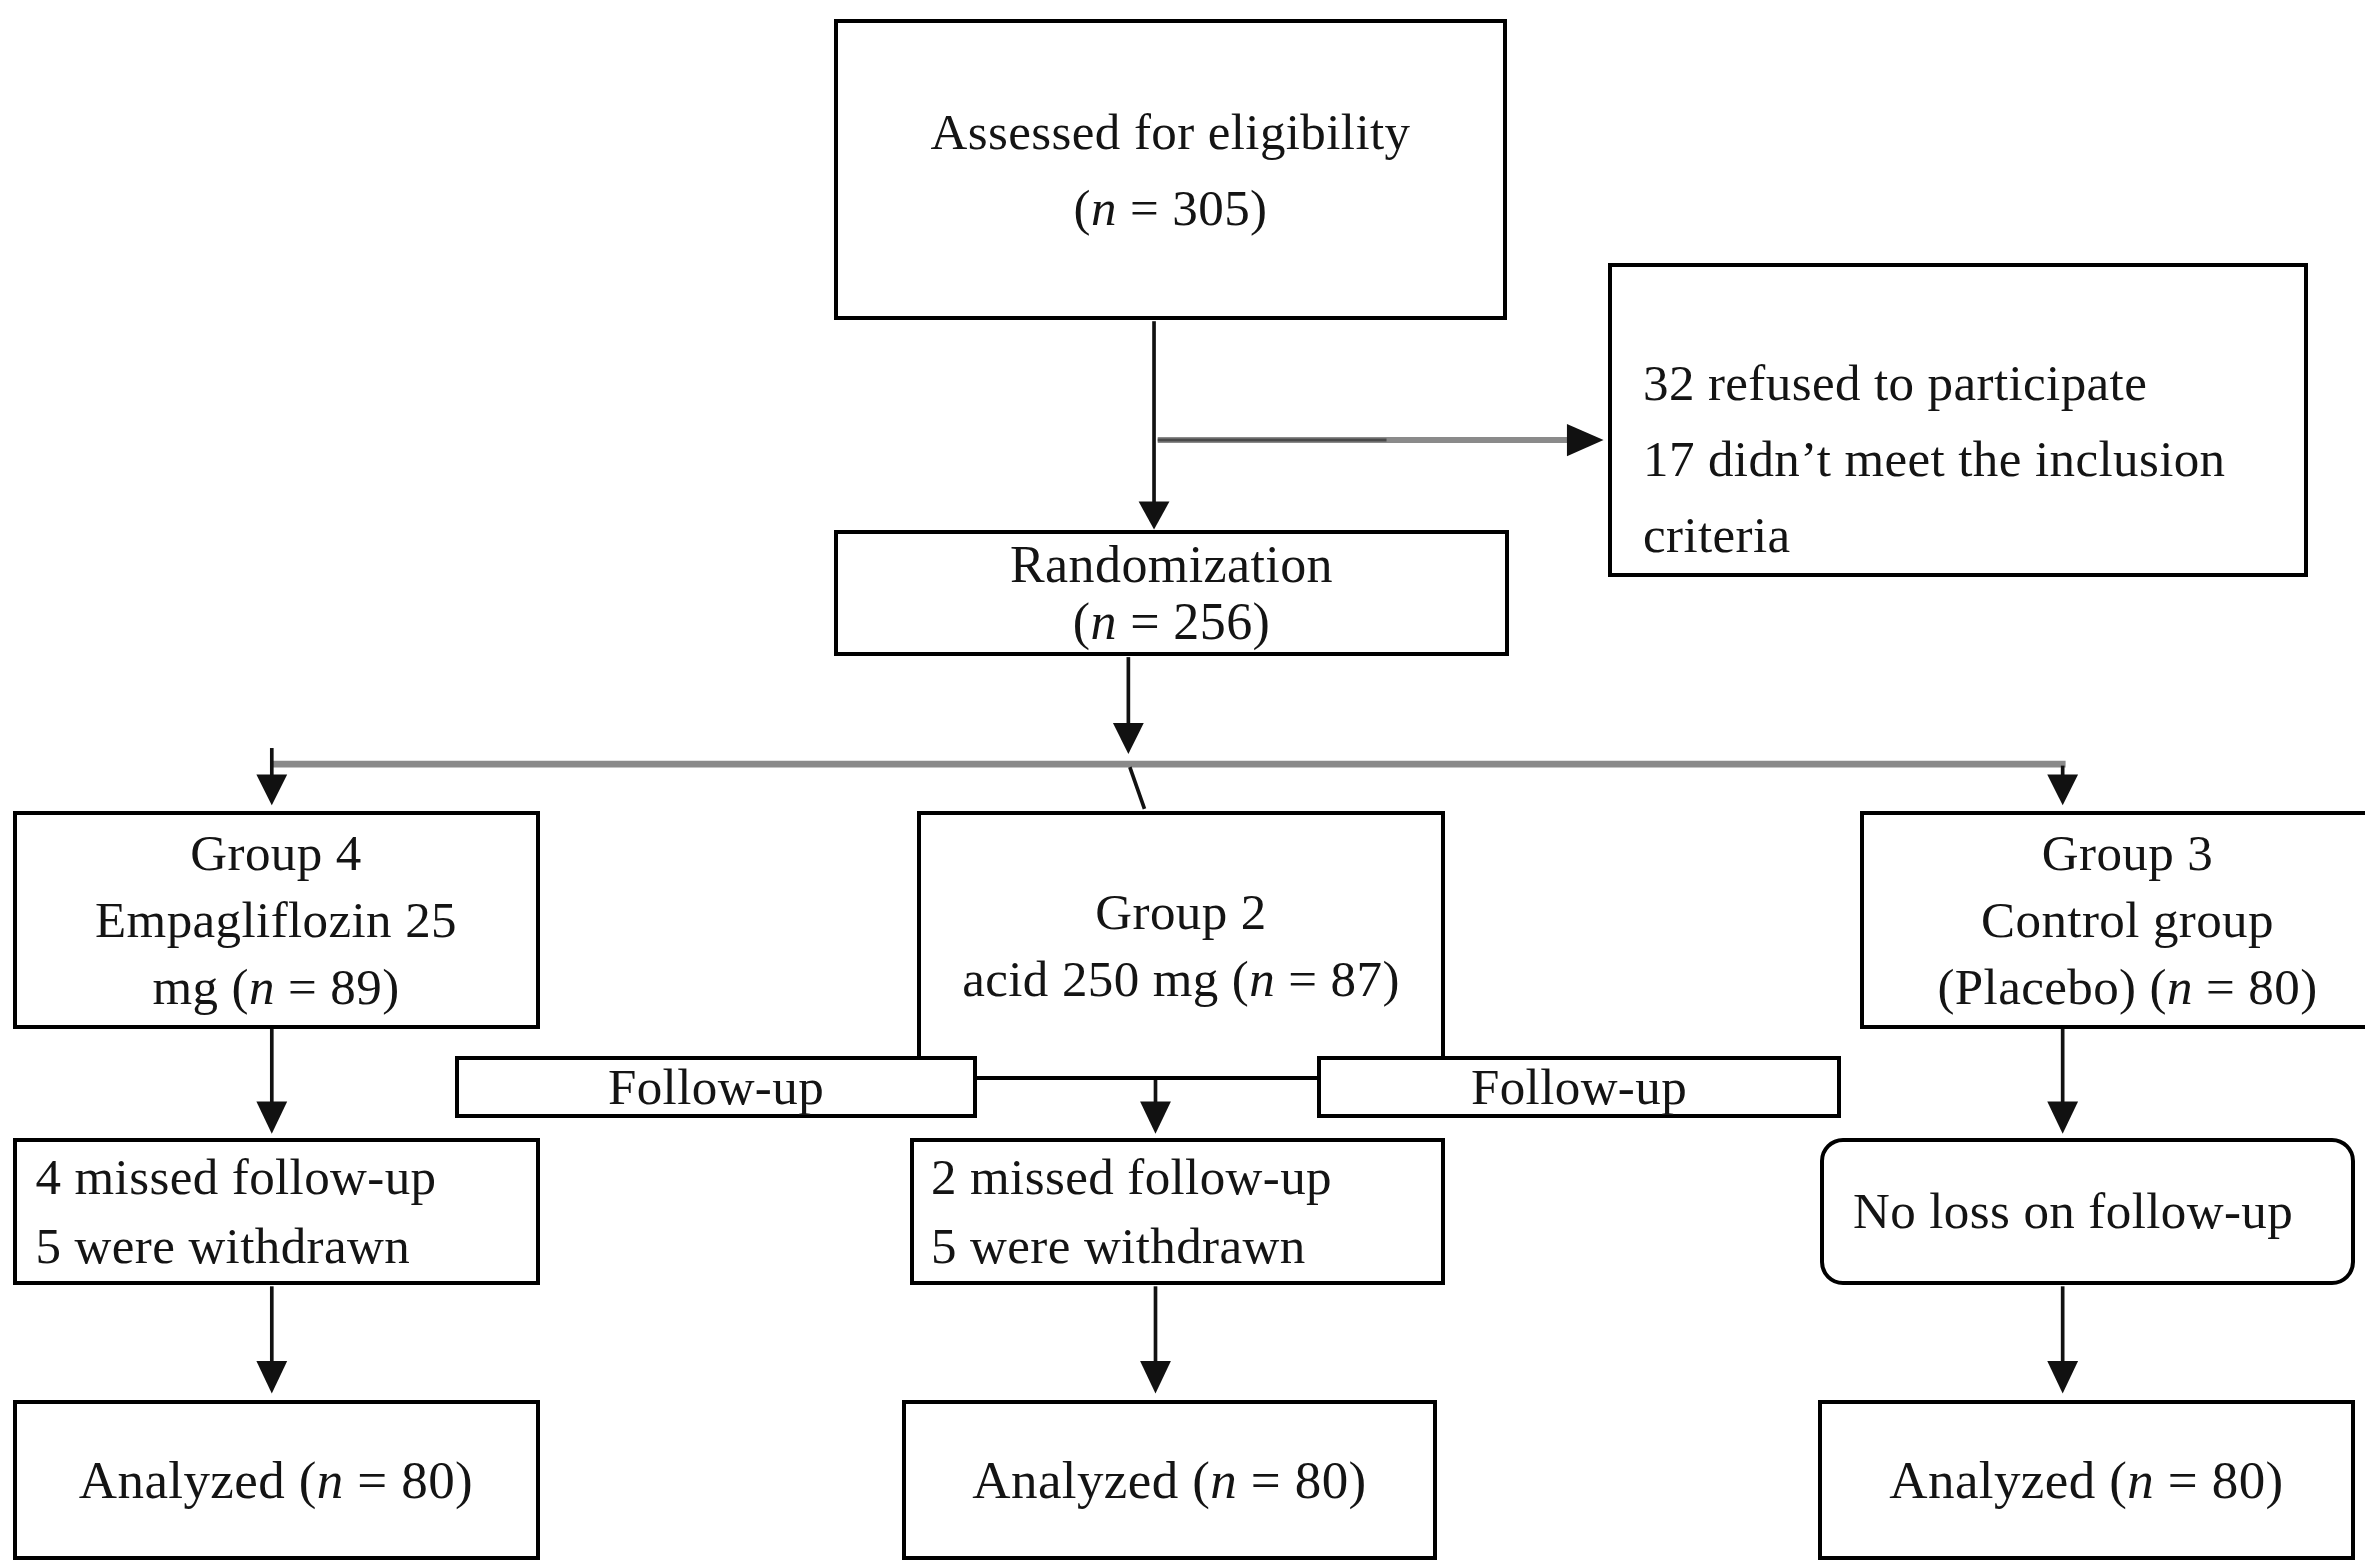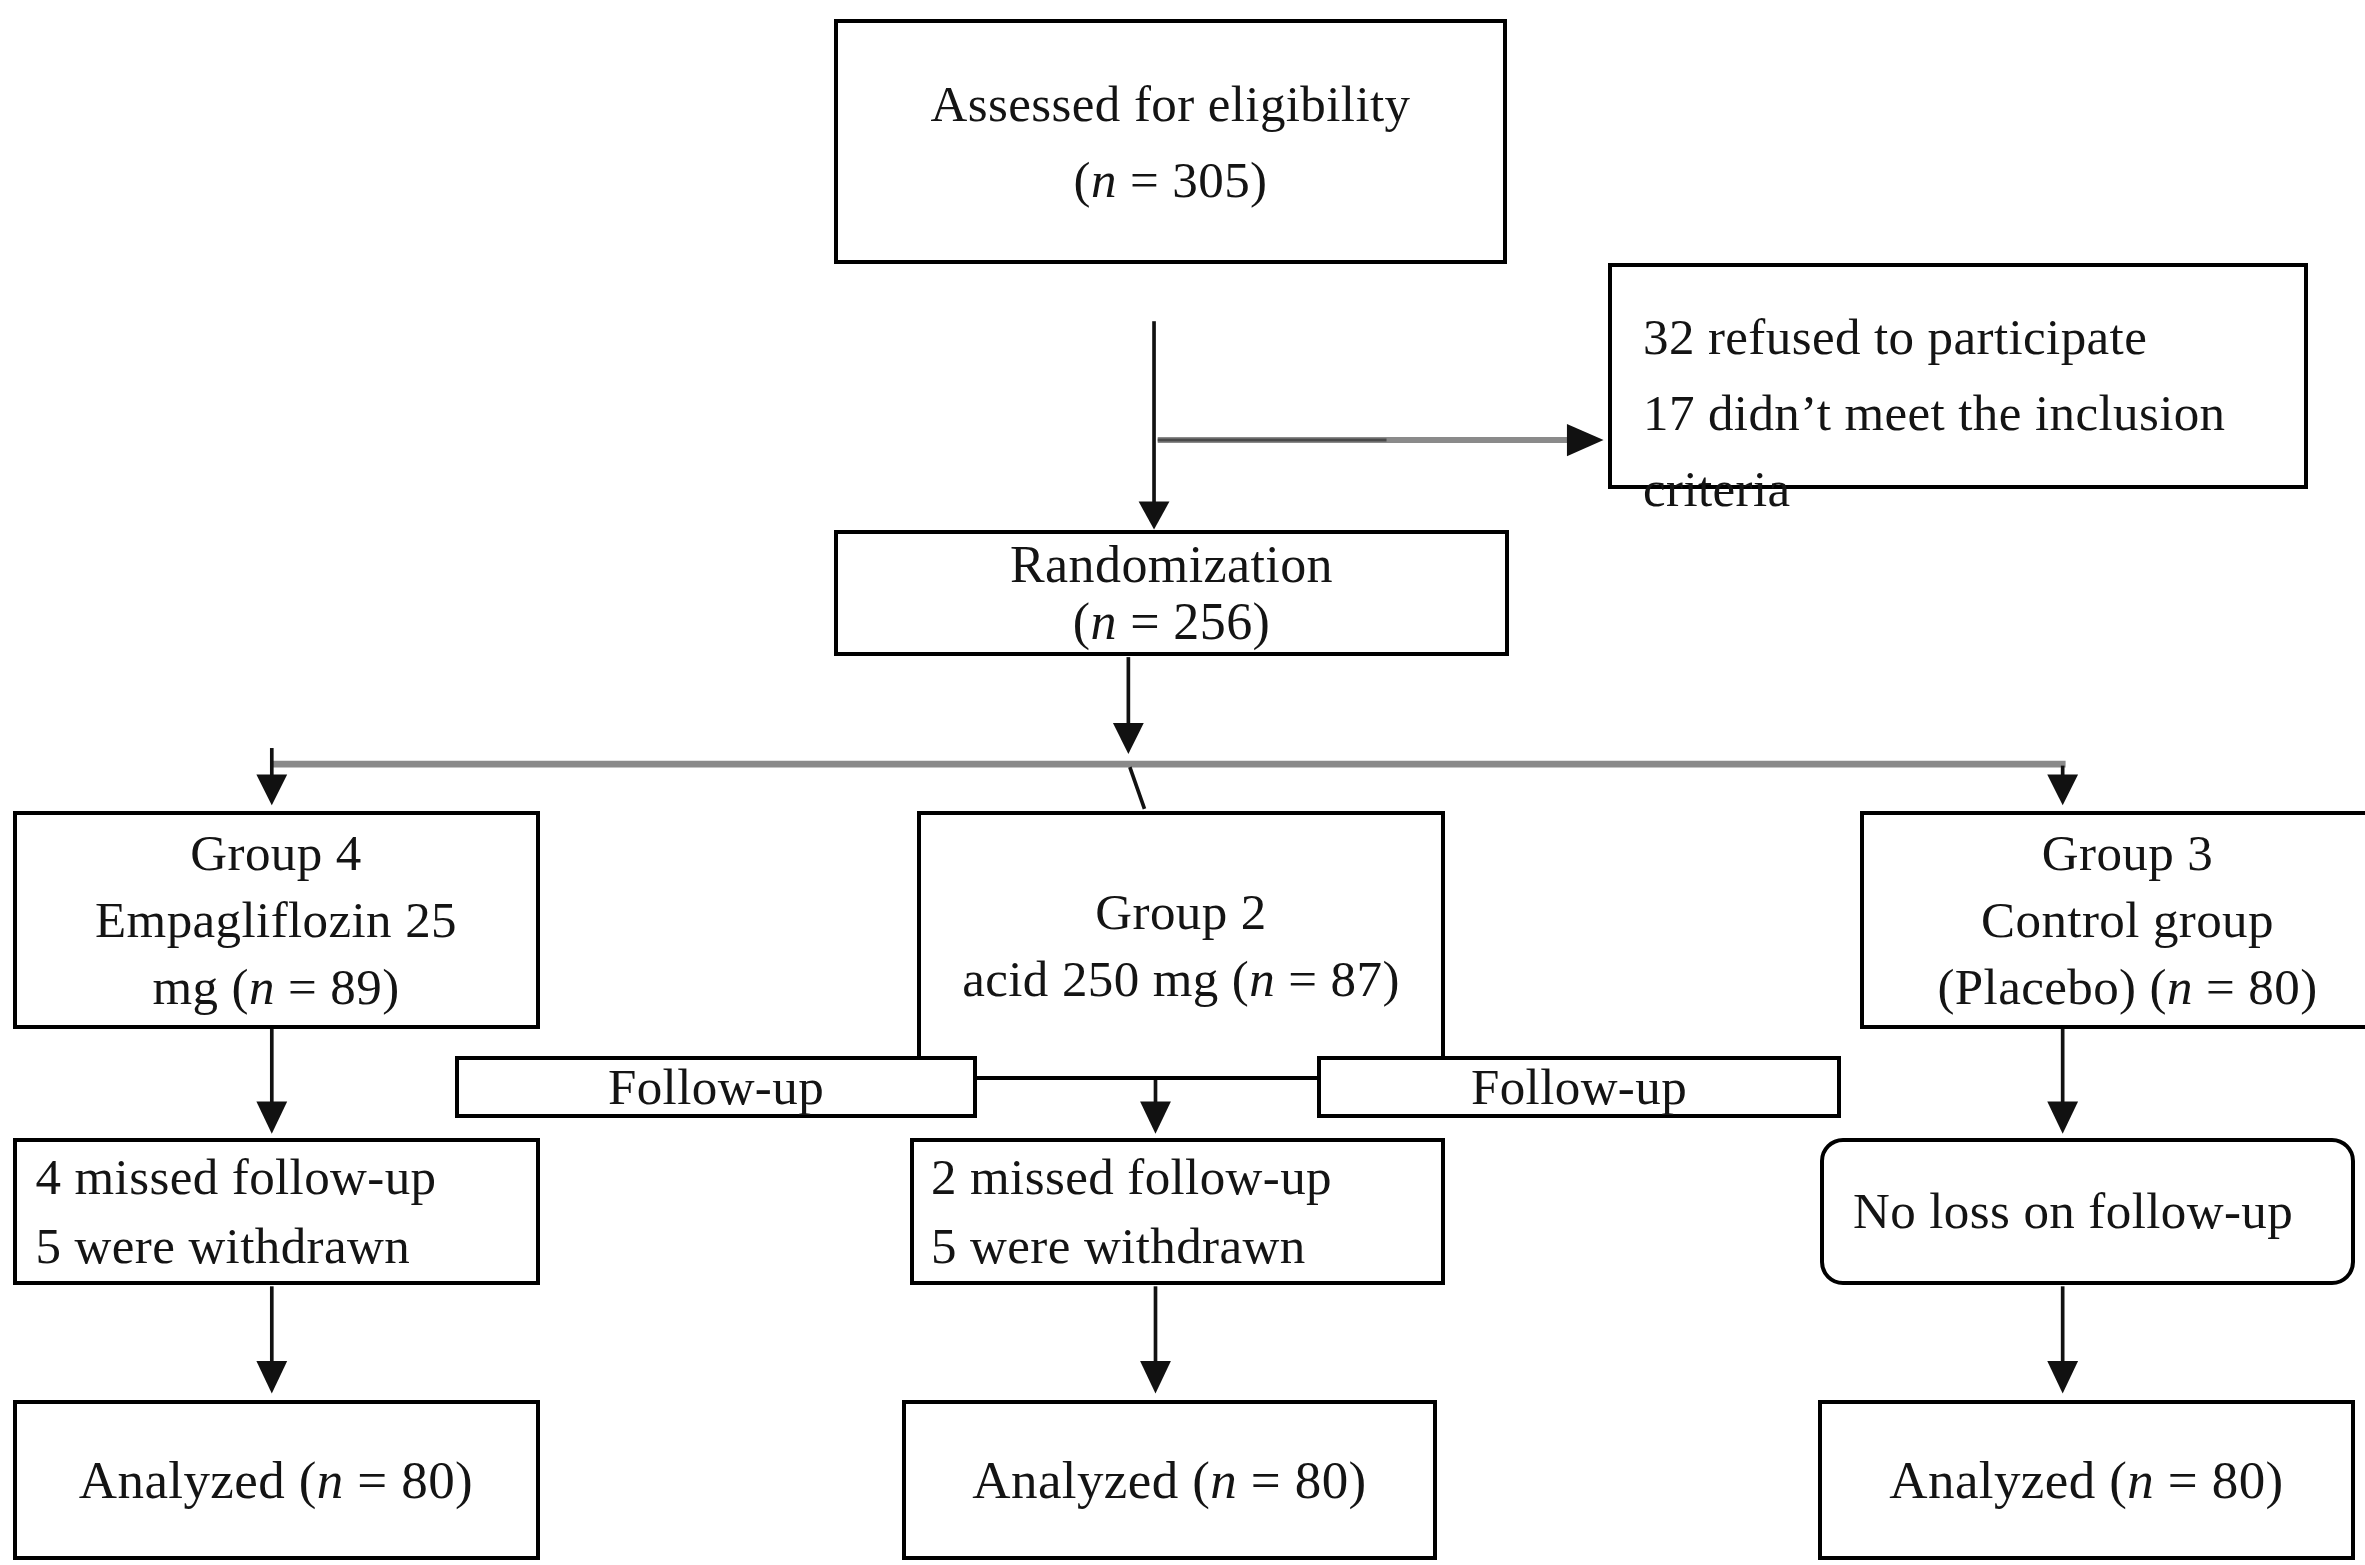--- a/index.html
+++ b/index.html
@@ -23,22 +23,22 @@
     text-align:center;
     font-size:51px;
     line-height:69px;
     letter-spacing:0.4px;
   }
   .box .ln{display:block;white-space:nowrap;}
   .left-align{align-items:flex-start;text-align:left;}
   i{font-style:italic;}
 
   
-  #assessed      {left:834px;top:19px;  width:673px;height:245px;line-height:76px;}
-  #excluded      {left:1608px;top:263px; width:700px;height:226px;line-height:76px;justify-content:flex-start;padding:32px 2px 0 31px;}
+  #assessed      {left:834px;top:19px;  width:673px;height:301px;line-height:76px;}
+  #excluded      {left:1608px;top:263px; width:700px;height:314px;line-height:76px;justify-content:flex-end;padding:32px 2px 0 31px;}
   #randomization {left:834px;top:530px; width:675px;height:126px;font-size:52px;line-height:57px;}
   #group1        {left:12.5px;  top:811px;width:527px;height:218px;line-height:67px;}
   #group2        {left:917px;top:811px;width:528px;height:269px;line-height:67px;}
   #group3        {left:1820px;top:811px;width:535px;height:218px;line-height:67px;margin-left:40px;}
   #fu-left       {left:455px; top:1056px;width:522px;height:62px;line-height:53px;}
   #fu-right      {left:1317px;top:1056px;width:524px;height:62px;line-height:53px;}
   #loss1         {left:12.5px;  top:1138px;width:527px;height:147px;padding-left:19px;}
   #loss2         {left:910px;top:1138px;width:535px;height:147px;padding-left:17px;}
   #loss3         {left:1820px;top:1138px;width:535px;height:147px;padding-left:29px;border-radius:23px;}
   #analyzed1     {left:12.5px;  top:1400px;width:527px;height:160px;font-size:53px;}

